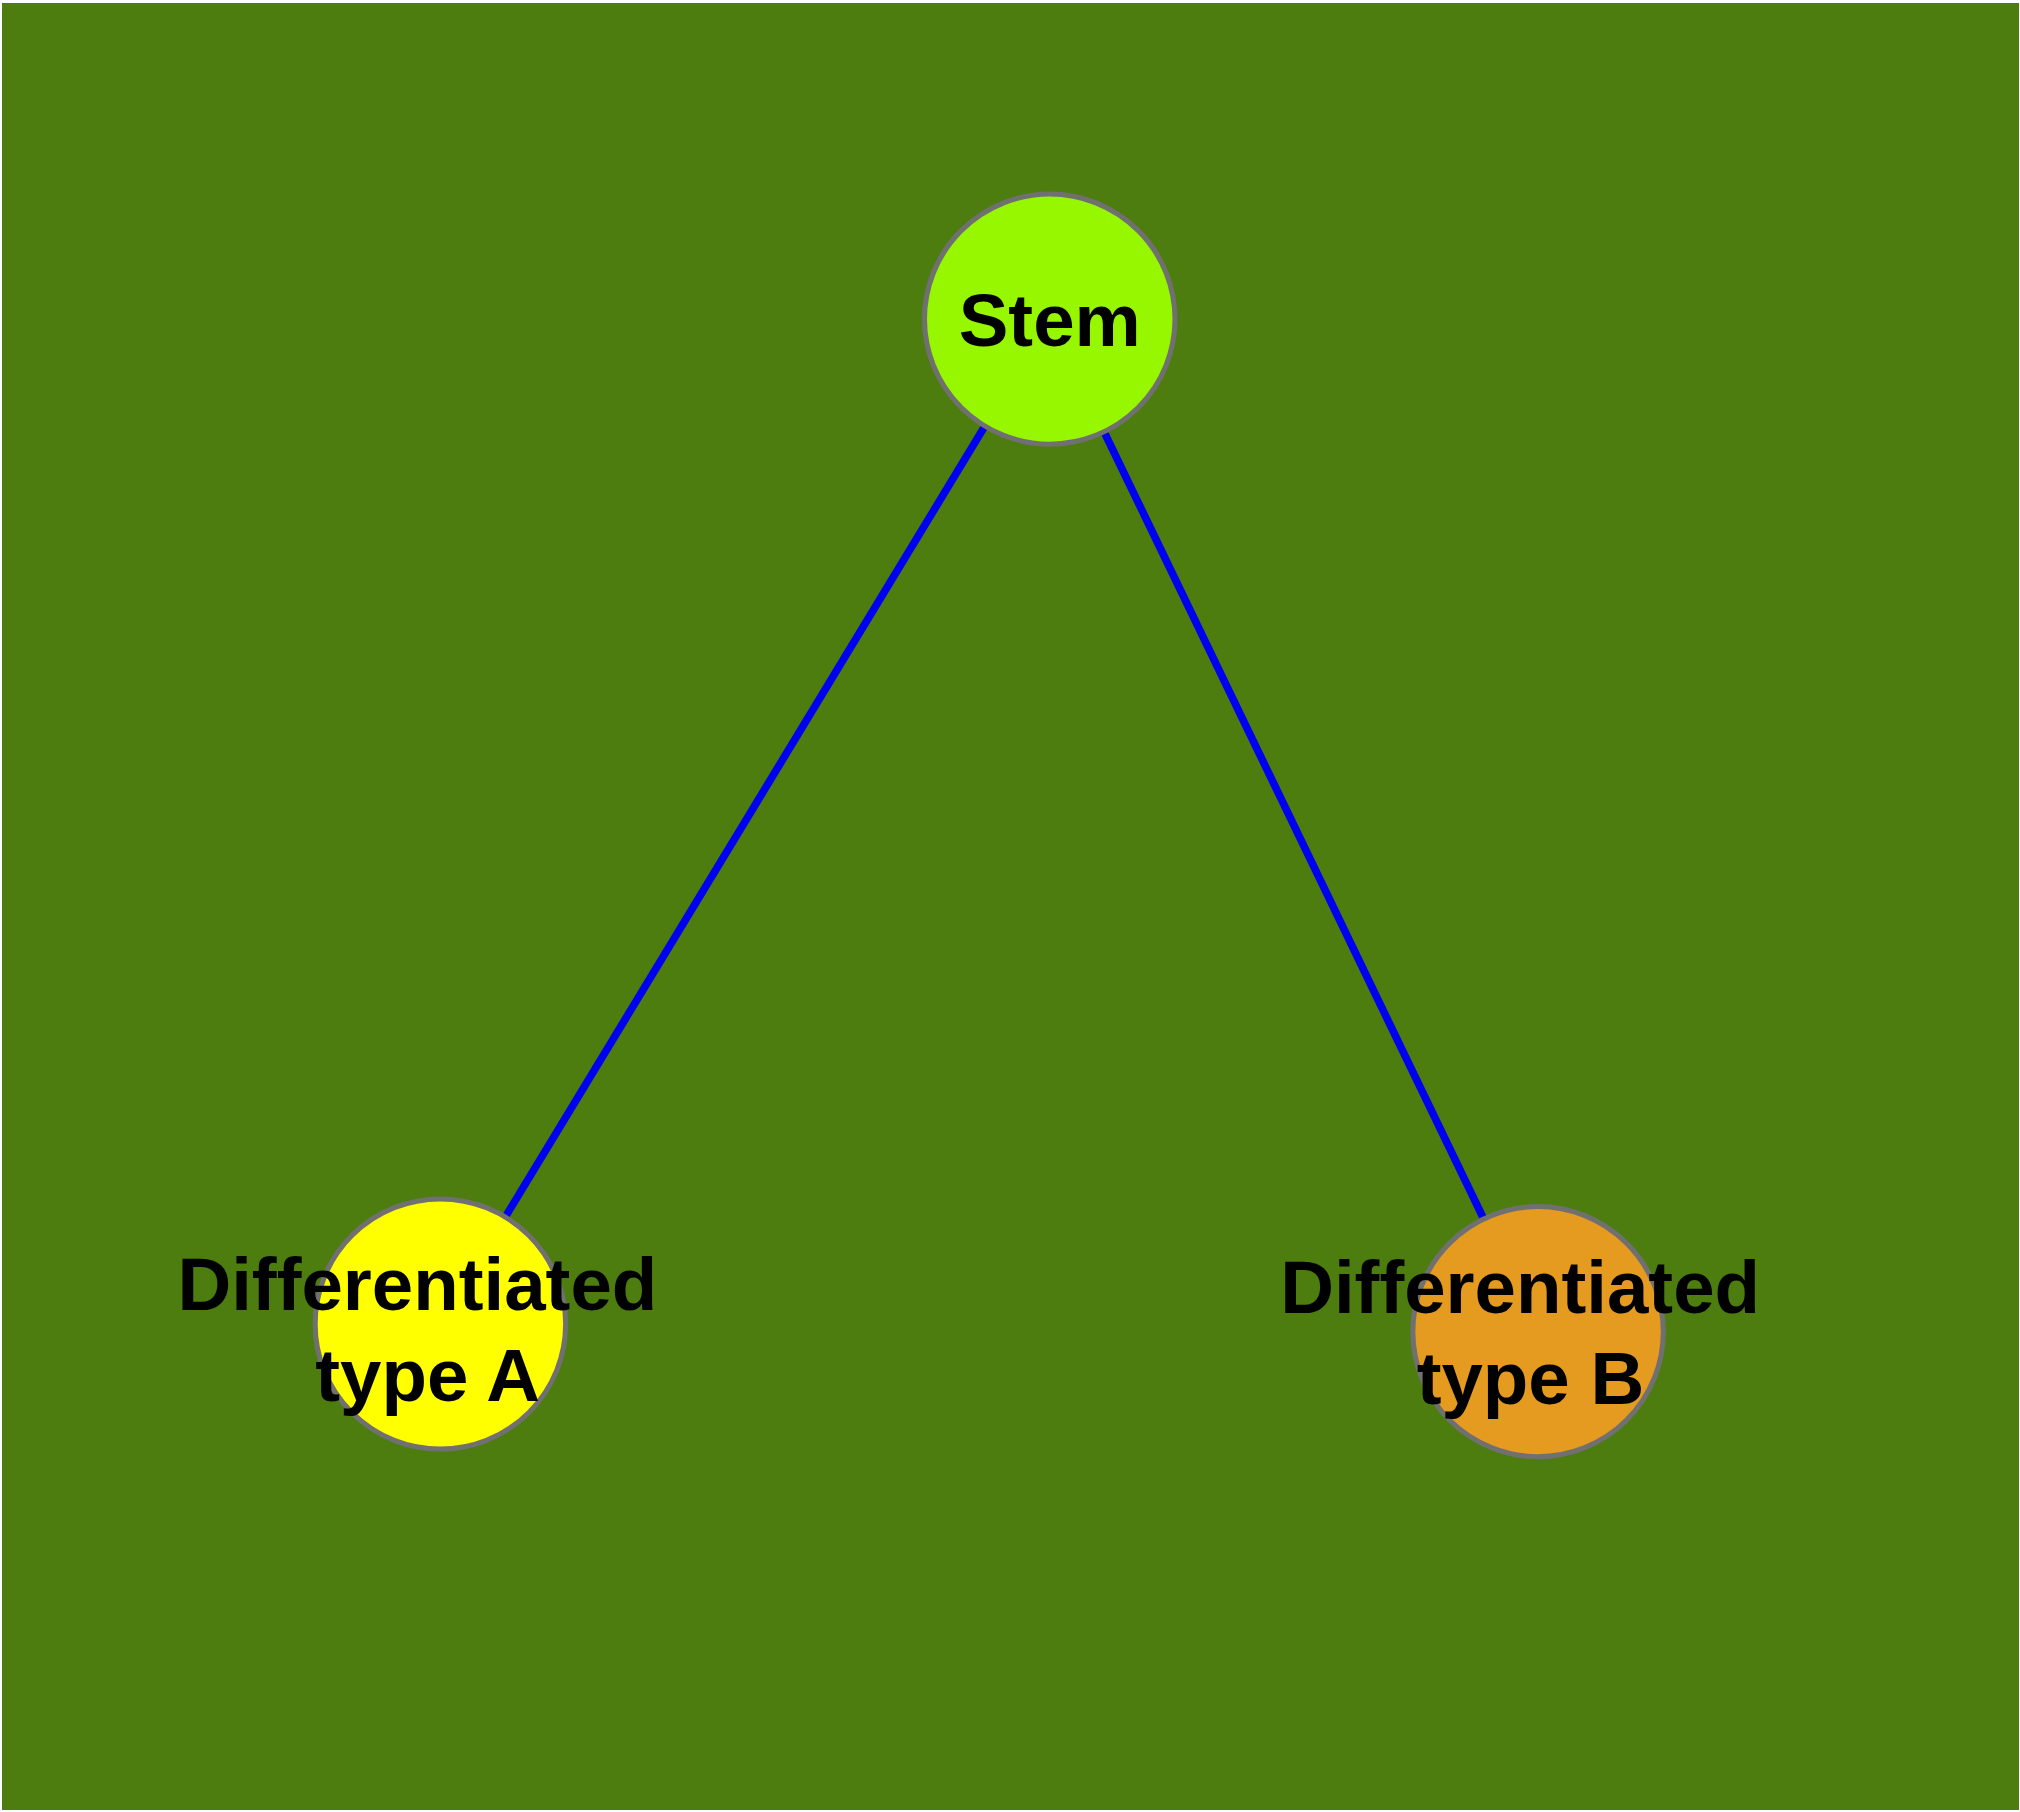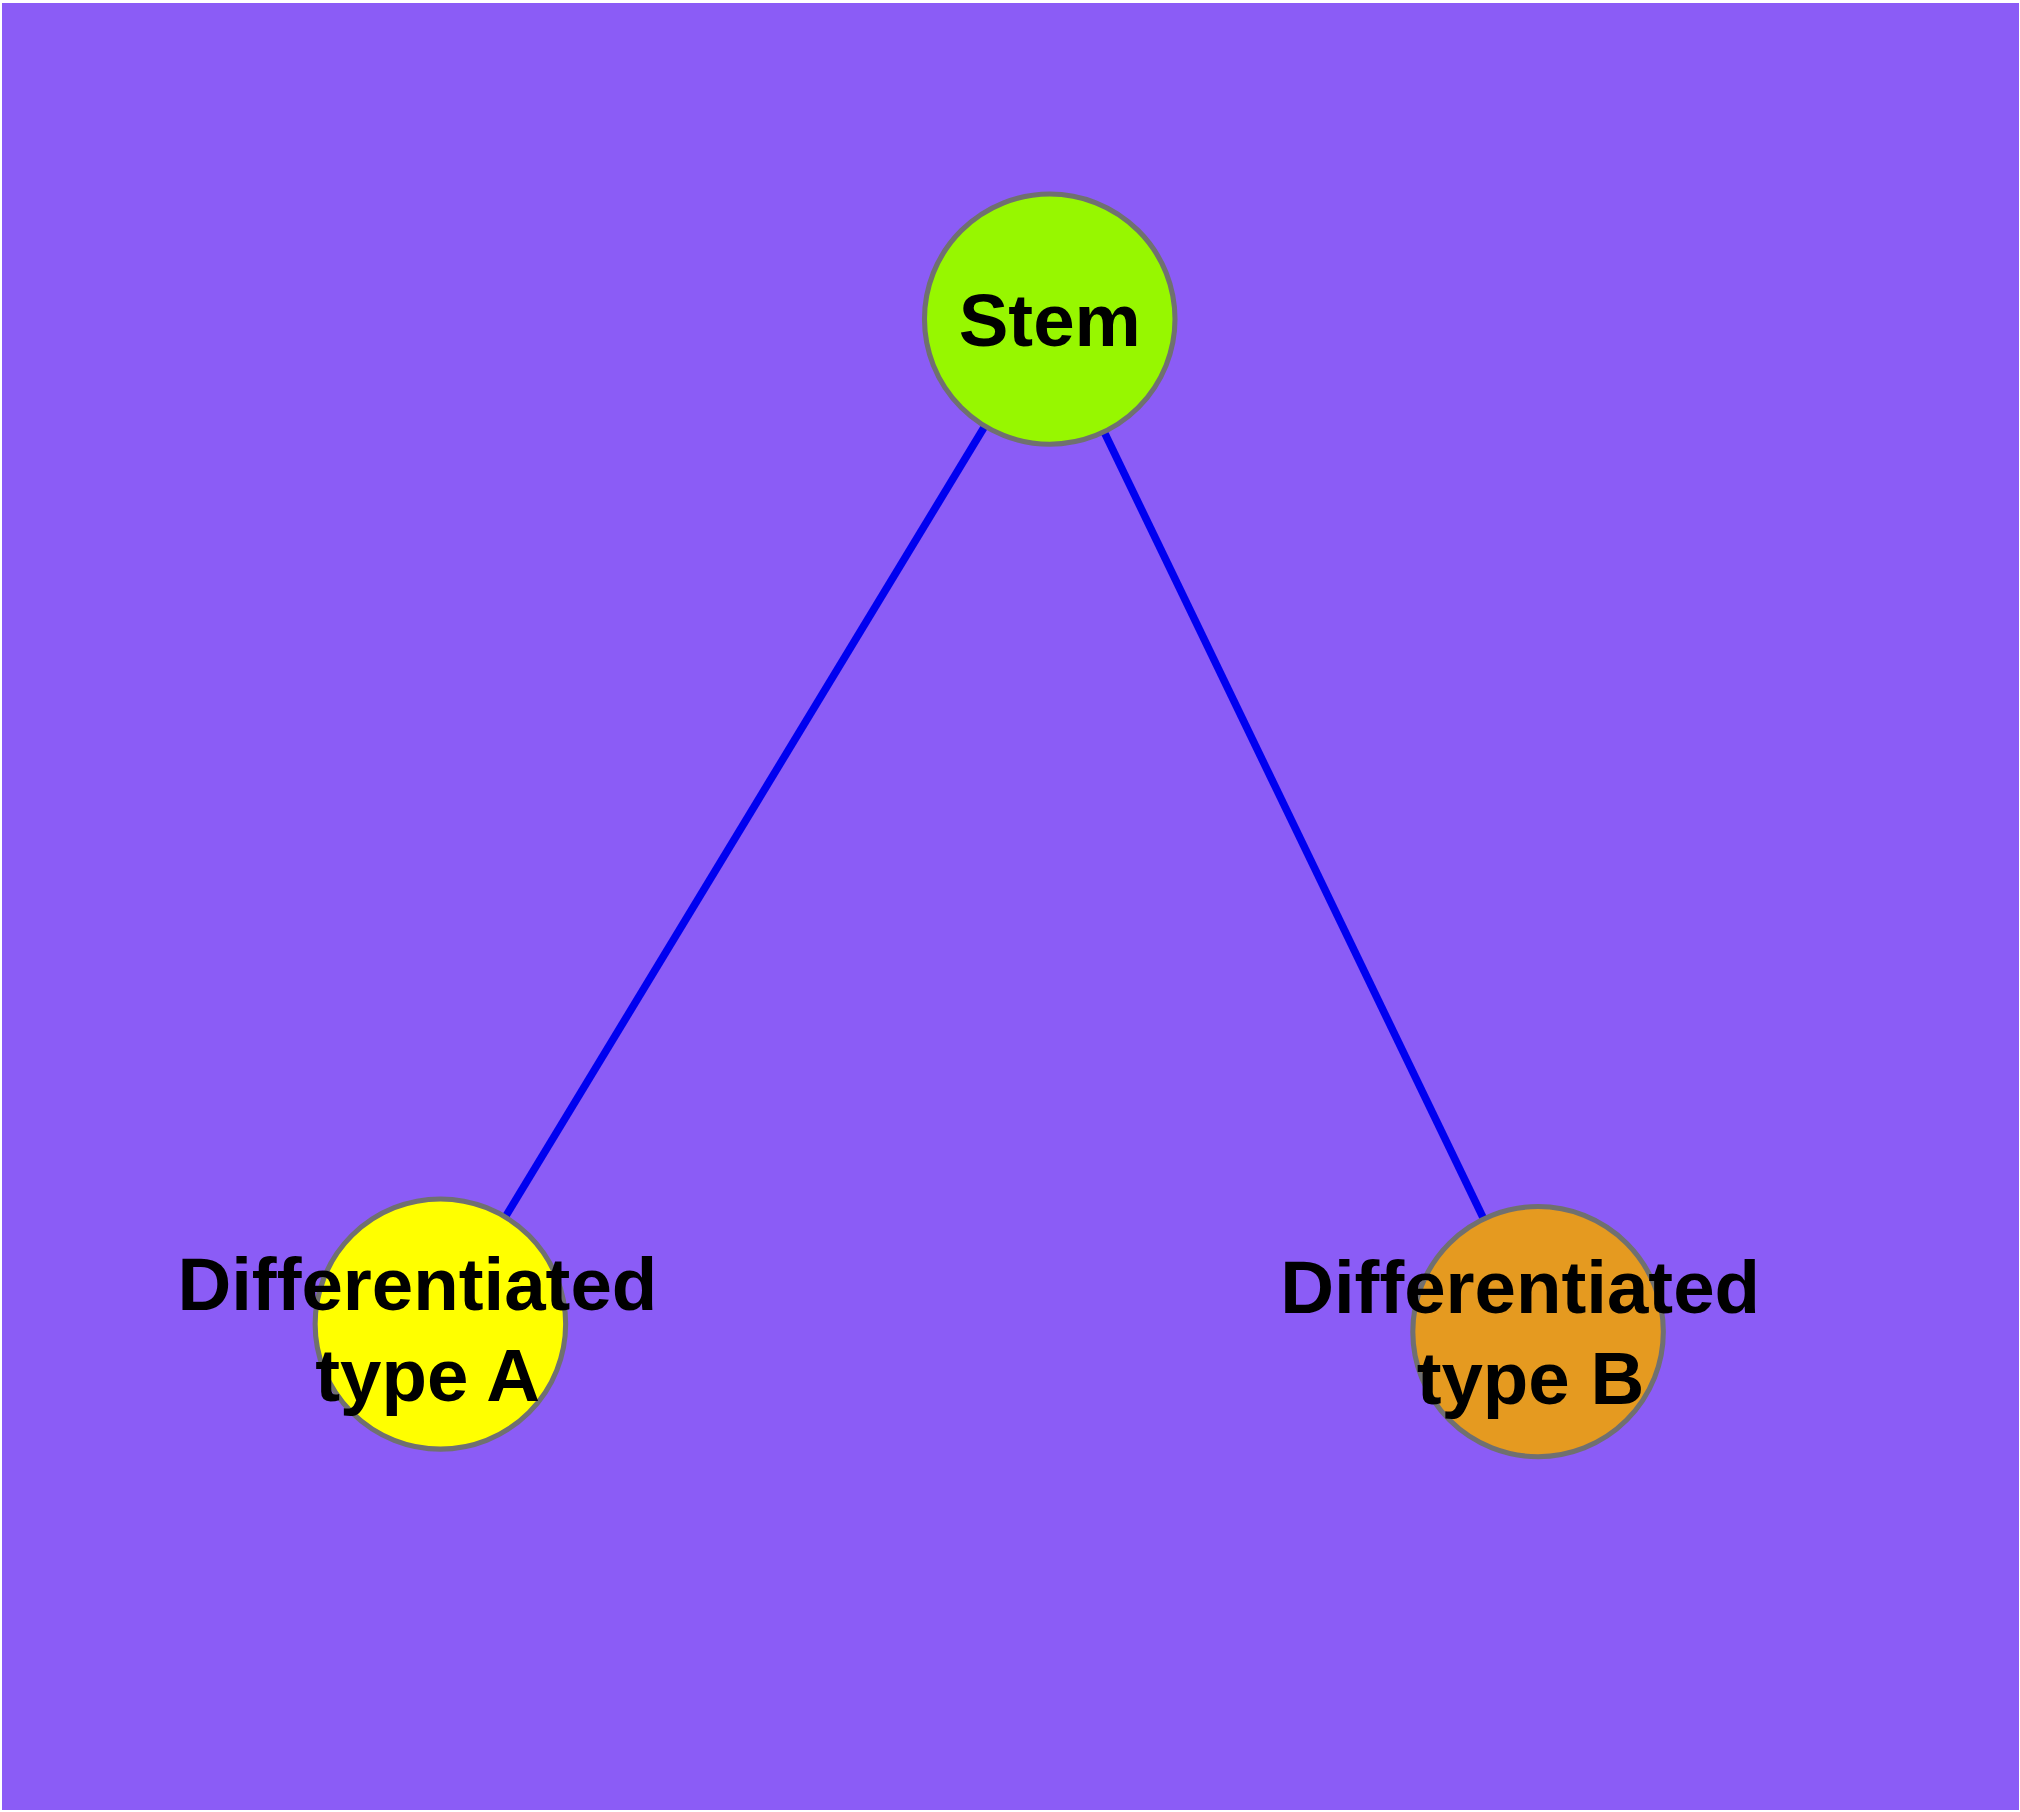--- a/index.html
+++ b/index.html
@@ -29,21 +29,21 @@
     font-family: "Liberation Sans", sans-serif;
     font-weight: 700;
     font-size: 88px;
     fill: #000000;
     text-anchor: middle;
   }
 </style>
 </head>
 <body bgcolor="#FFFFFF">
 
-<div class="canvas" style="background-color: #8b5cf6; text-align: center;">
+<div class="canvas" style="background-color: #4d7c0f; text-align: center;">
 
   <svg viewBox="0 0 2384 2138" preserveAspectRatio="none">
 
     <line class="edge" x1="1238" y1="374" x2="518" y2="1563" stroke="#0000F0"></line>
 
     <line class="edge" x1="1238" y1="374" x2="1815" y2="1572" stroke="#0000F0"></line>
 
     <g>
       <circle class="node-circle" cx="1238" cy="374" r="148" fill="#97F700"></circle>
       <text class="node-label" x="1238" y="406">Stem</text>

